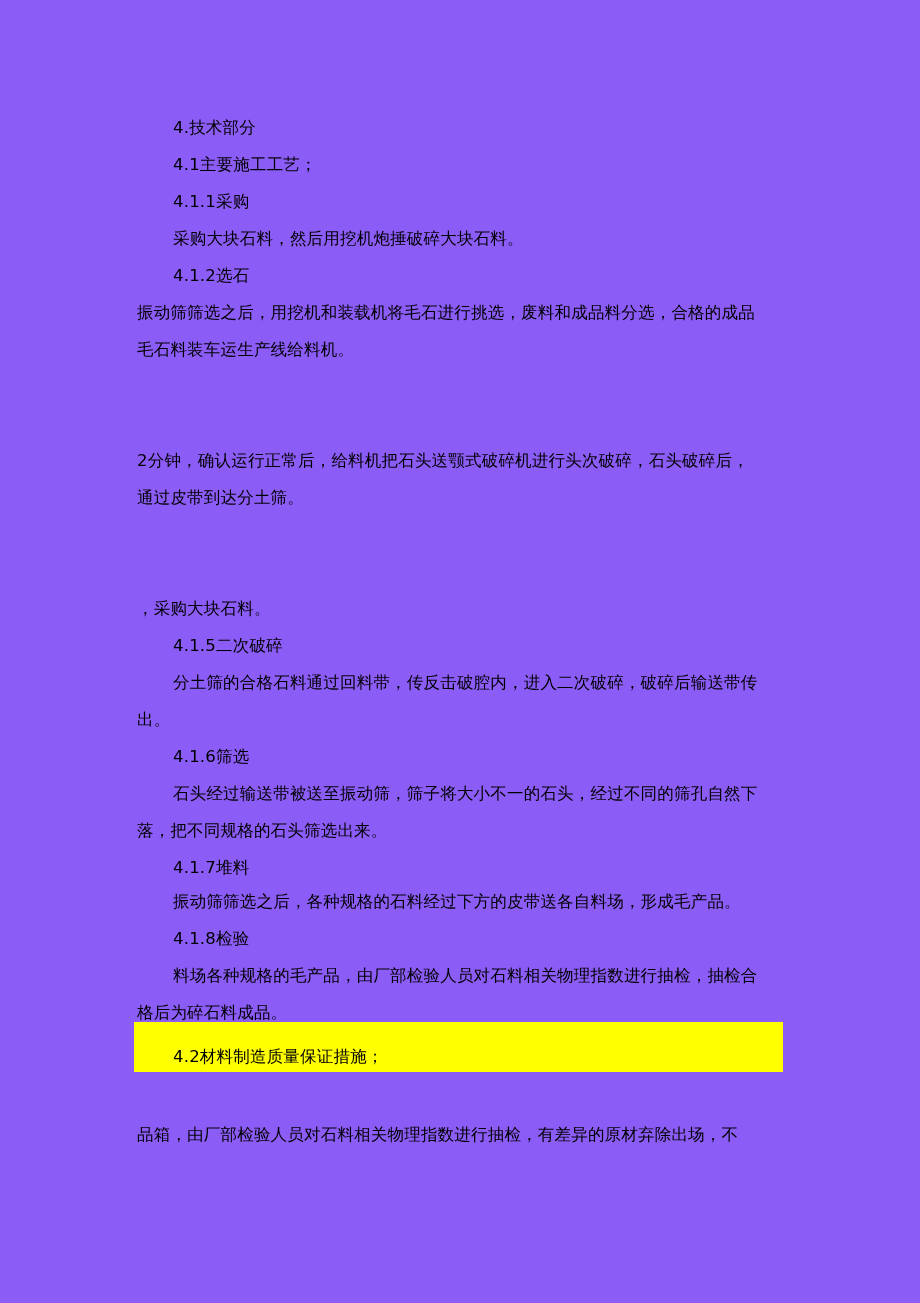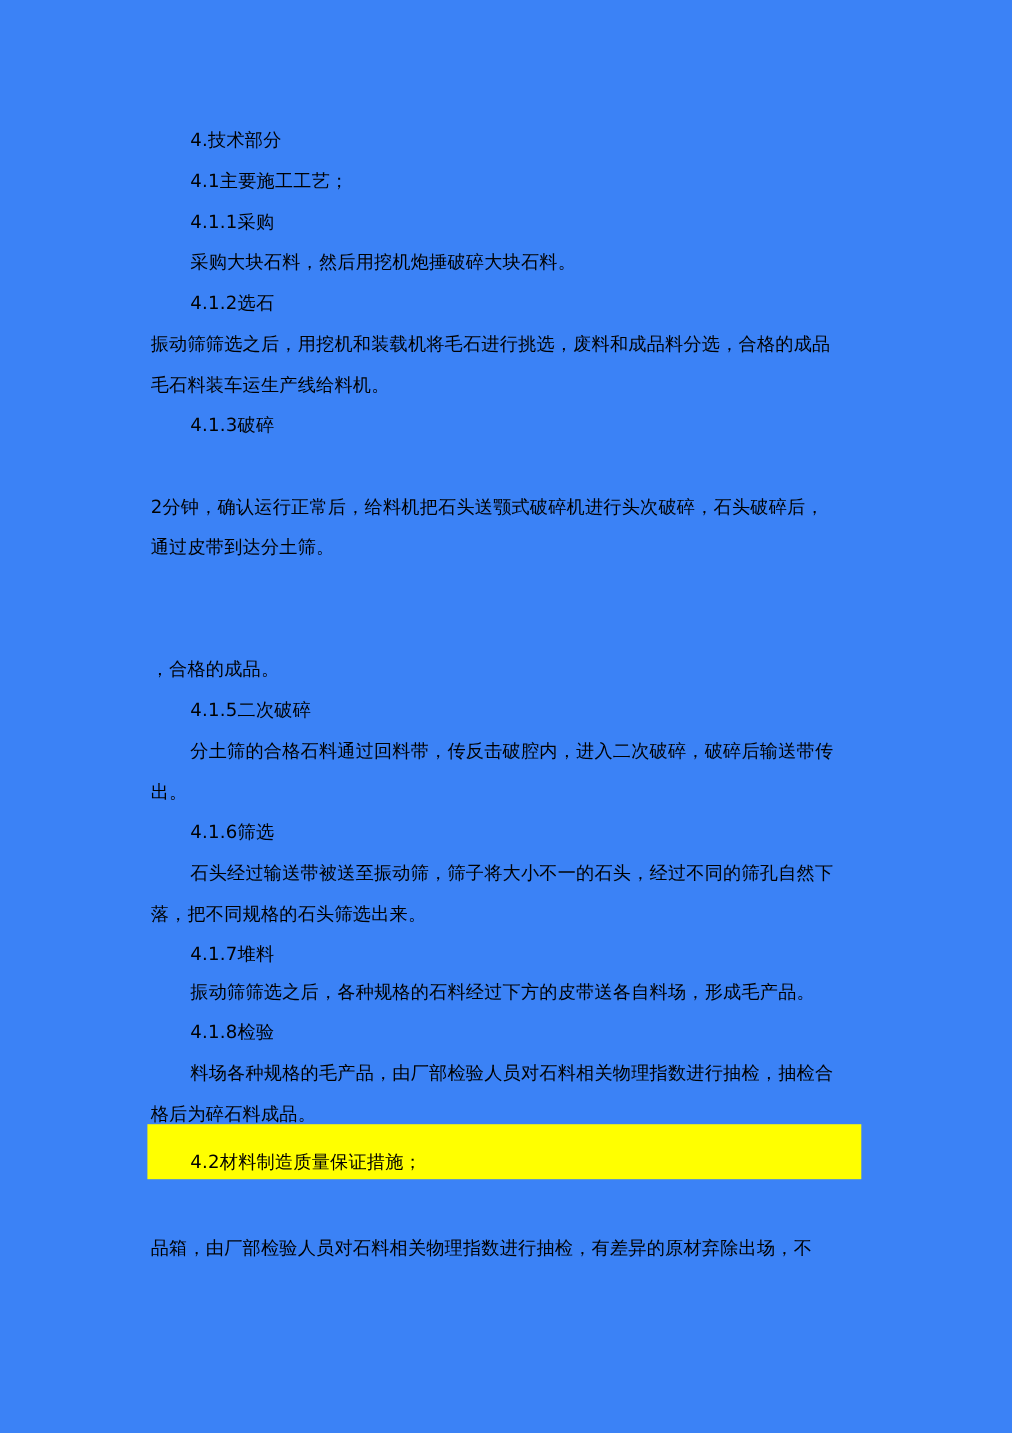--- a/index.html
+++ b/index.html
@@ -14,21 +14,21 @@
       overflow: hidden;
       font-family: "DejaVu Sans", "Liberation Sans", sans-serif;
       color: #000000;
     }
     .page {
       position: absolute;
       left: 0;
       top: 0;
       width: 920px;
       height: 1303px;
-      background: #3b82f6;
+      background: #8b5cf6;
     }
     .line {
       position: absolute;
       left: 137px;
       width: 650px;
       font-size: 16.5px;
       line-height: 20px;
       white-space: nowrap;
       letter-spacing: 0.2px;
     }
@@ -49,24 +49,23 @@
 <div class="page">
   <div class="highlight-box" id="hl" style="background: rgb(255, 255, 0);"></div>
 
   <div class="line indent" style="top:118px">4.技术部分</div>
   <div class="line indent" style="top:155px">4.1主要施工工艺；</div>
   <div class="line indent" style="top:192px">4.1.1采购</div>
   <div class="line indent" style="top:229px">采购大块石料，然后用挖机炮捶破碎大块石料。</div>
   <div class="line indent" style="top:266px">4.1.2选石</div>
   <div class="line" style="top:303px">振动筛筛选之后，用挖机和装载机将毛石进行挑选，废料和成品料分选，合格的成品</div>
   <div class="line" style="top:340px">毛石料装车运生产线给料机。</div>
-  <div class="line indent" style="top:377px">4.1.3破碎</div>
   <div class="line" style="top:451px">2分钟，确认运行正常后，给料机把石头送颚式破碎机进行头次破碎，石头破碎后，</div>
   <div class="line" style="top:488px">通过皮带到达分土筛。</div>
-  <div class="line" style="top:599px">，合格的成品。</div>
+  <div class="line" style="top:599px">，采购大块石料。</div>
   <div class="line indent" style="top:636px">4.1.5二次破碎</div>
   <div class="line indent" style="top:673px">分土筛的合格石料通过回料带，传反击破腔内，进入二次破碎，破碎后输送带传</div>
   <div class="line" style="top:710px">出。</div>
   <div class="line indent" style="top:747px">4.1.6筛选</div>
   <div class="line" style="top:821px">落，把不同规格的石头筛选出来。</div>
   <div class="line indent" style="top:784px">石头经过输送带被送至振动筛，筛子将大小不一的石头，经过不同的筛孔自然下</div>
   <div class="line indent" style="top:858px">4.1.7堆料</div>
   <div class="line indent" style="top:892px">振动筛筛选之后，各种规格的石料经过下方的皮带送各自料场，形成毛产品。</div>
   <div class="line indent" style="top:929px">4.1.8检验</div>
   <div class="line indent" style="top:966px">料场各种规格的毛产品，由厂部检验人员对石料相关物理指数进行抽检，抽检合</div>

